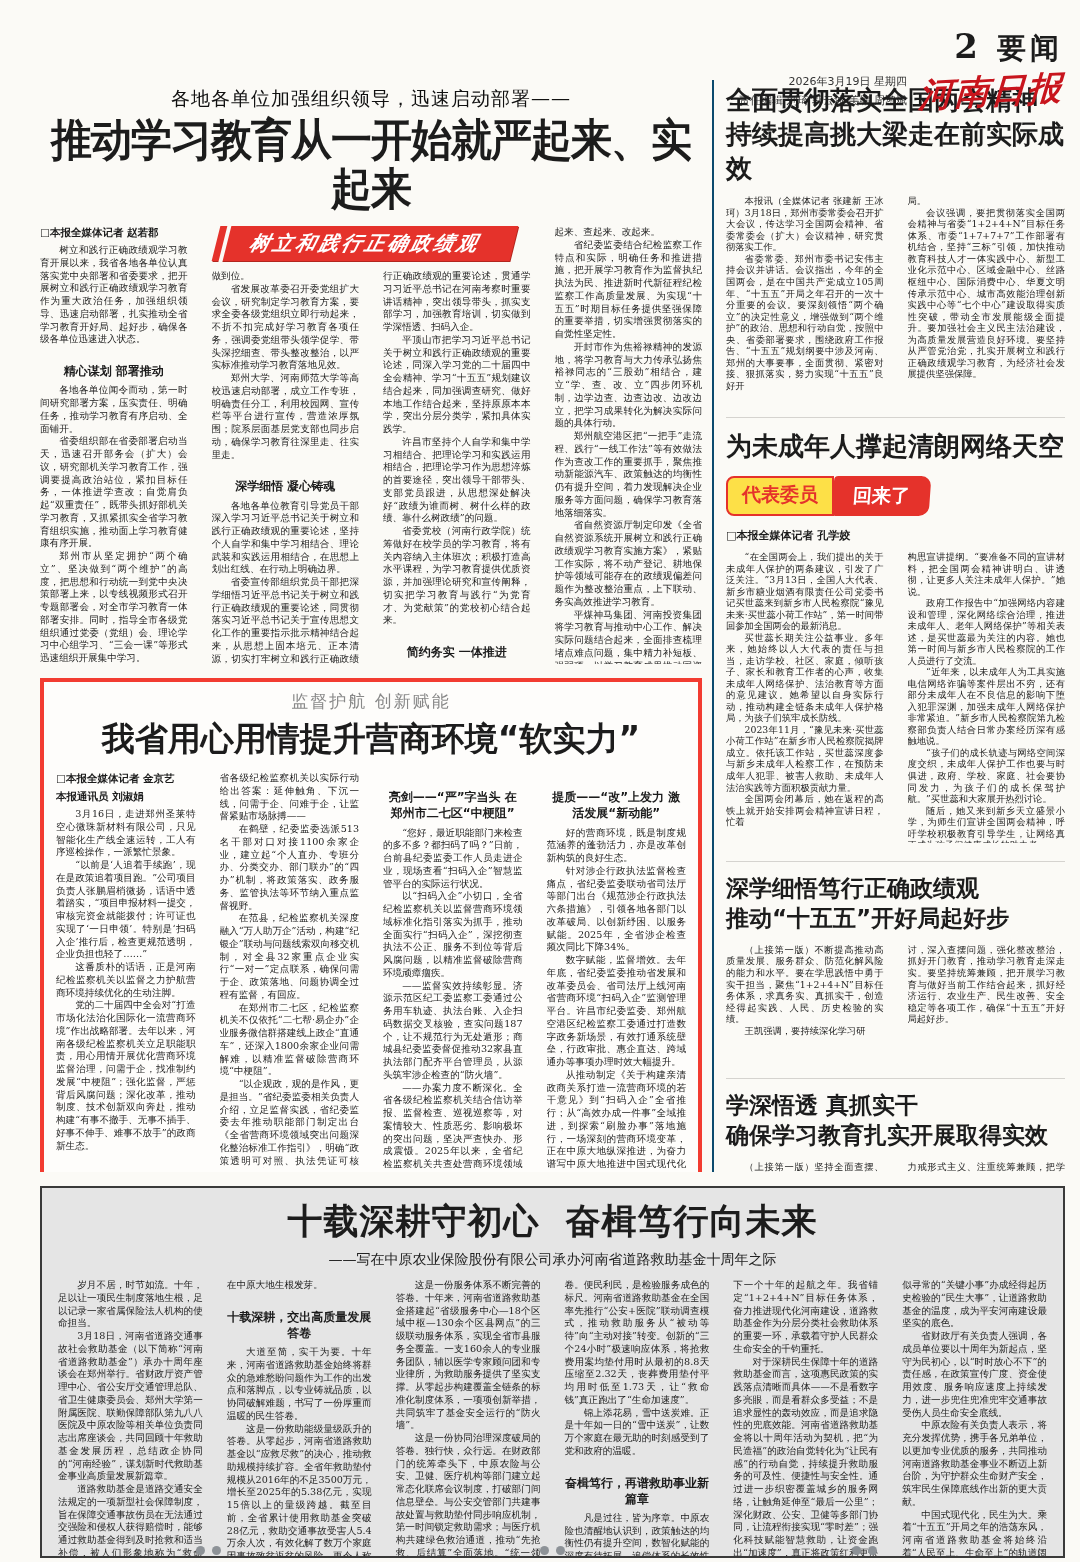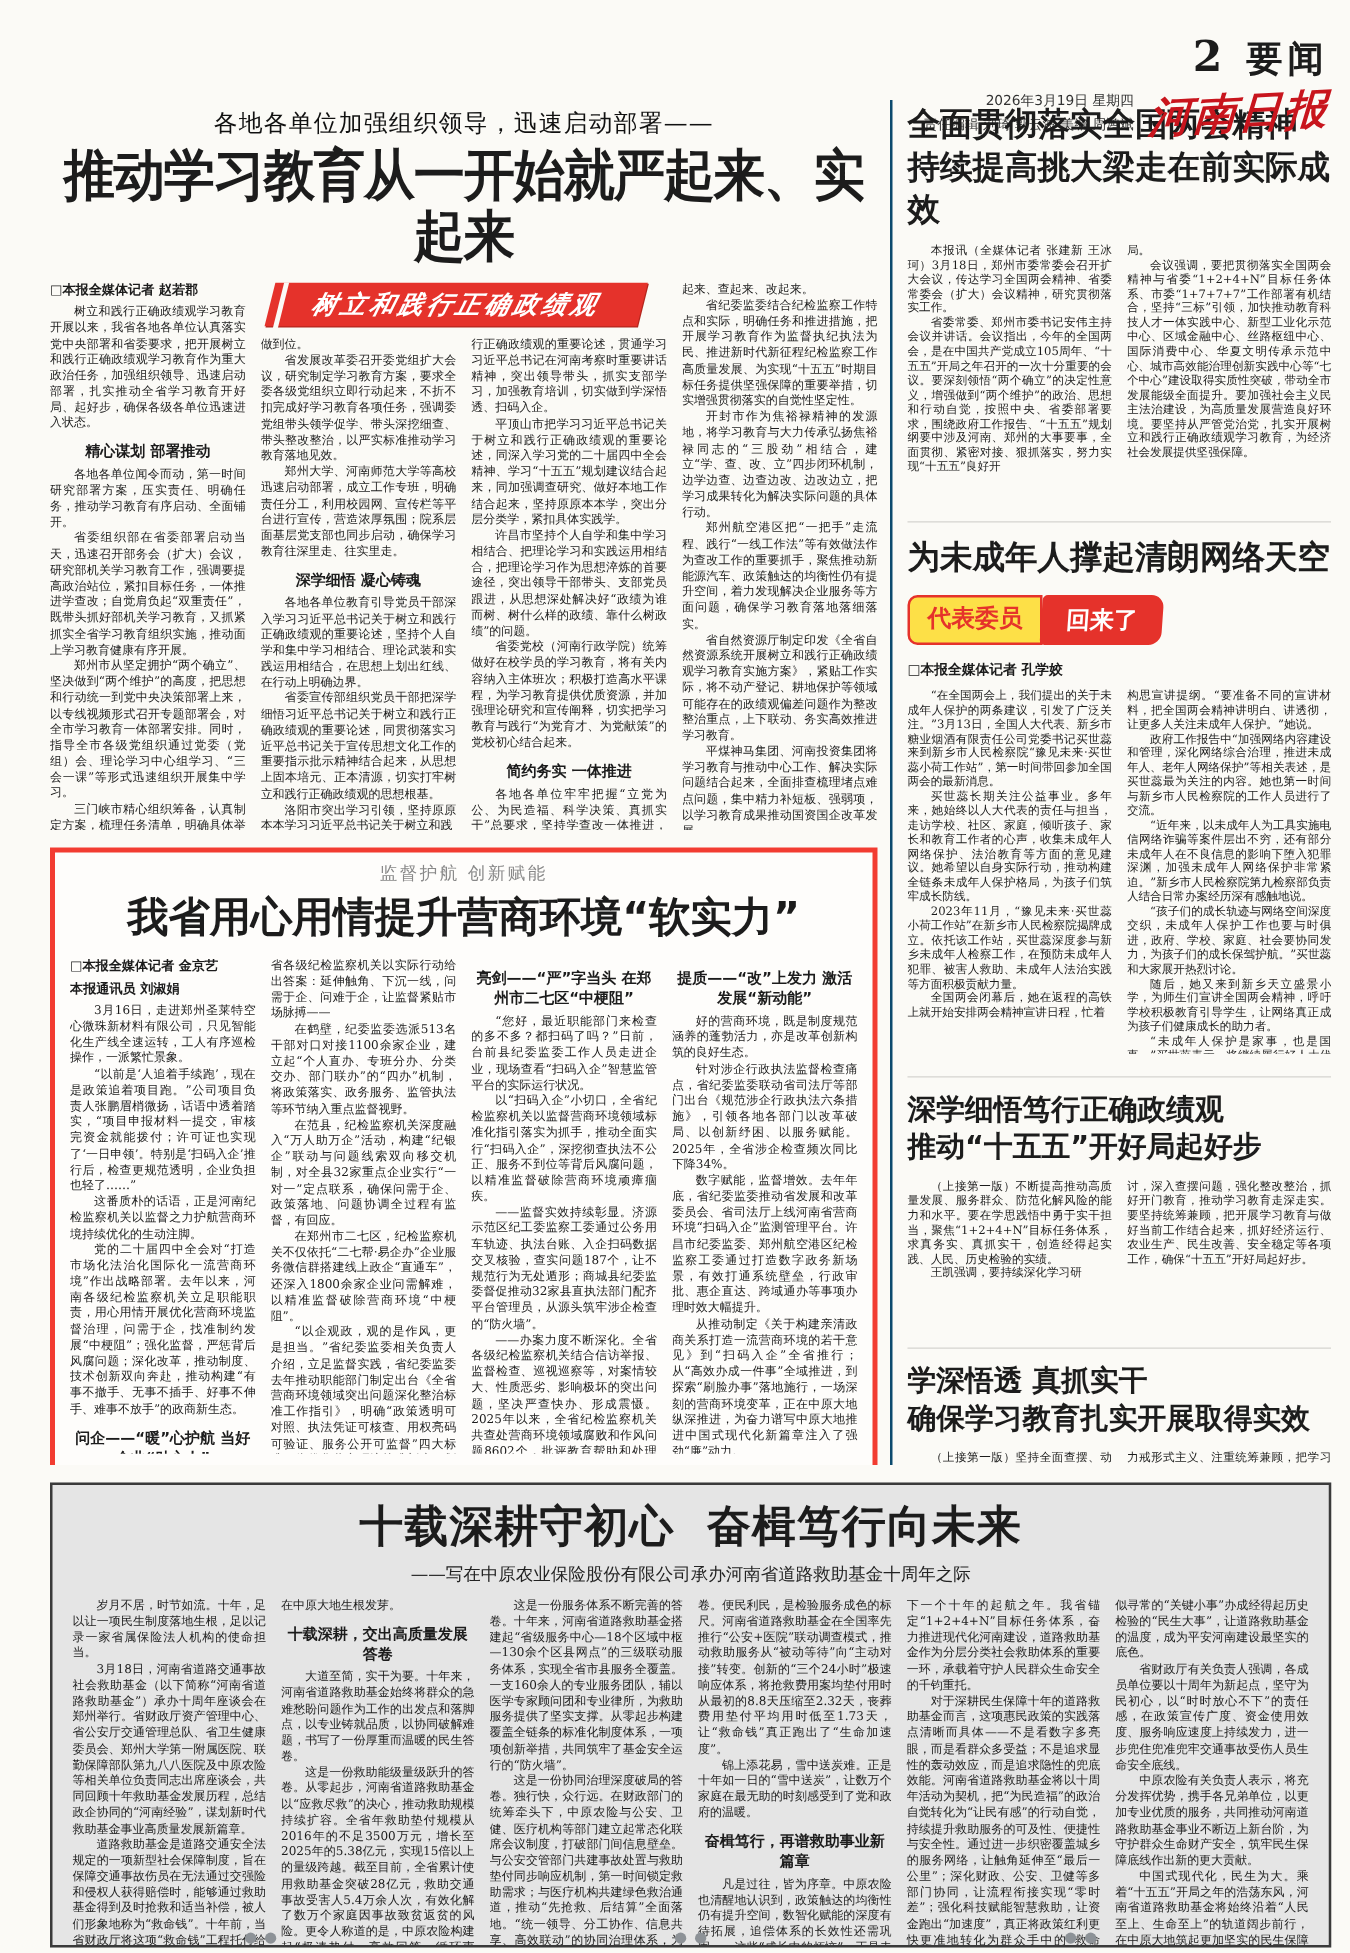--- a/index.html
+++ b/index.html
@@ -18,46 +18,46 @@
     font-family:"DejaVu Sans","Liberation Sans",sans-serif; }
   .brand { color:#c8151d; font-size:34px; font-weight:900; font-style:italic;
     transform:skewX(-6deg) rotate(-3deg); font-family:"DejaVu Serif",serif; letter-spacing:2px; }
 
   
   .top-region { display:flex; height:1092px; overflow:hidden; }
   .left-region { width:672px; padding-right:10px; }
   .right-region { flex:1; border-left:2px solid #0c4a6e; padding-left:12px; overflow:hidden; }
 
   
-  .cols { display:flex; gap:12px; overflow:hidden; }
+  .cols { display:flex; gap:24px; overflow:hidden; }
   .col { flex:1; font-size:9.6px; line-height:1.33; text-align:justify; overflow:hidden; }
   .para { text-indent:2em; }
   .cont { text-indent:0; }
   .sub-head { text-indent:0; text-align:center; font-weight:900; font-size:12px;
-    font-family:"DejaVu Sans","Liberation Sans",sans-serif; margin:7px 0 5px; line-height:1.35; }
+    font-family:"DejaVu Sans","Liberation Sans",sans-serif; margin:17px 0 5px; line-height:1.35; }
   .by { text-indent:0; font-weight:900; font-size:10.5px;
     font-family:"DejaVu Sans","Liberation Sans",sans-serif; margin-bottom:4px; }
 
   
   .main-kicker { text-align:center; font-size:19px; letter-spacing:1px; margin-top:6px; color:#111; }
   .main-headline { text-align:center; font-size:41px; font-weight:900; letter-spacing:-1px;
     font-family:"DejaVu Sans","Liberation Sans",sans-serif; margin:8px 0 4px; line-height:1.1;
     transform:scaleY(1.08); }
   .main-body { position:relative; margin-top:16px; height:438px; overflow:hidden; }
   .banner { position:absolute; top:0; left:176px; width:298px; height:35px; background:#e5322b;
     transform:skewX(-14deg); display:flex; align-items:center; justify-content:center; z-index:2;
     box-shadow:1px 1px 0 #b3261e; }
   .banner::before { content:""; position:absolute; left:7px; top:-4px; bottom:-4px; width:4px; background:#fbfaf6; }
   .banner span { color:#fff; font-weight:900; font-style:italic; font-size:20px; letter-spacing:3px;
     font-family:"DejaVu Sans","Liberation Sans",sans-serif; }
   .pad-top { padding-top:44px; }
 
   
   .red-box { border:4px solid #f23c31; margin-top:14px; padding:8px 12px 10px; background:#fefdfb; }
-  .rb-kicker { text-align:center; color:#888; font-size:14px; letter-spacing:2px;
+  .rb-kicker { text-align:center; color:#888; font-size:17px; letter-spacing:2px;
     font-family:"DejaVu Sans","Liberation Sans",sans-serif; }
   .rb-headline { text-align:center; font-size:33px; font-weight:900; letter-spacing:0;
     font-family:"DejaVu Sans","Liberation Sans",sans-serif; margin:4px 0 10px; }
   .rb-cols { height:396px; }
 
   
   .r-art { padding:4px 0 10px; }
   .r-art + .r-art { border-top:1px solid #d5d3cf; margin-top:8px; padding-top:12px; }
   .r-head { font-size:26px; font-weight:900; line-height:1.3; letter-spacing:0;
     font-family:"DejaVu Sans","Liberation Sans",sans-serif; }

